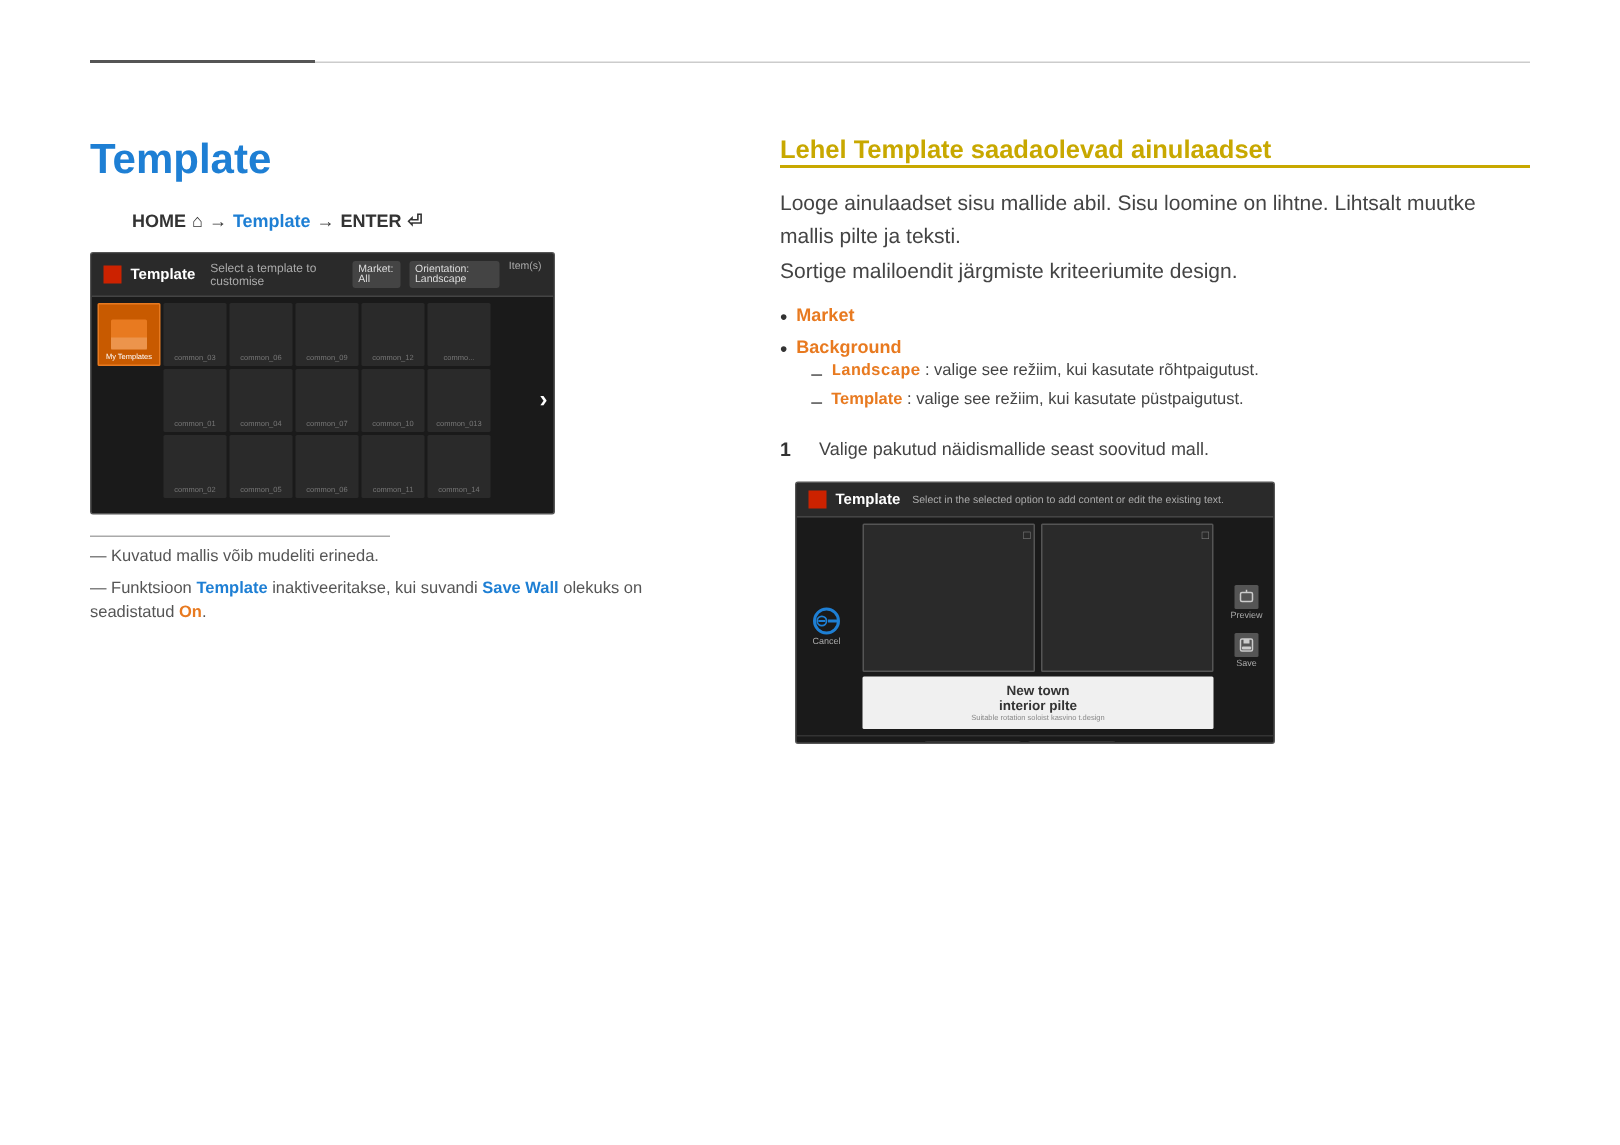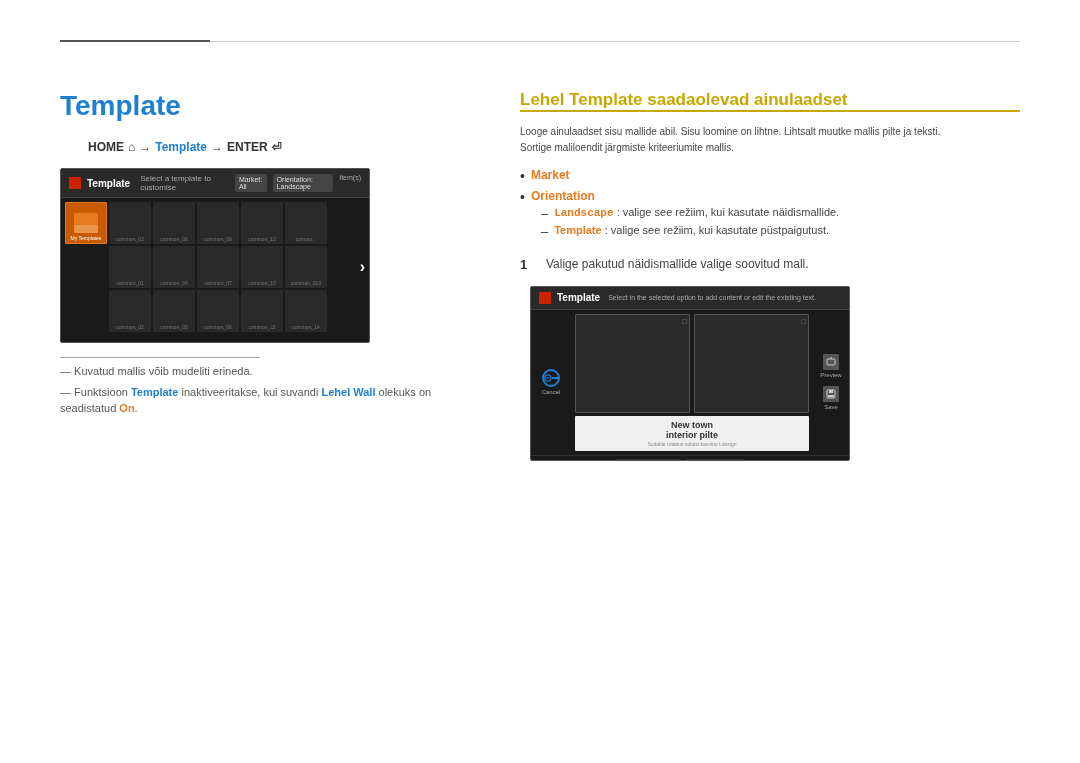--- a/index.html
+++ b/index.html
@@ -167,21 +167,21 @@
     }
 
     .right-title-underline {
       height: 2px;
       background: #c8a800;
       margin-bottom: 12px;
       width: 100%;
     }
 
     .description-text {
-      font-size: 10px;
+      font-size: 14px;
       color: #444;
       line-height: 1.6;
       margin-bottom: 12px;
     }
 
     .bullet-list {
       list-style: none;
       margin-bottom: 14px;
     }
 
@@ -529,72 +529,72 @@
         <div style="position:absolute; right:4px; top:50%; transform:translateY(-50%); color:#fff; font-size:16px; font-weight:bold;">›</div>
       </div>
     </div>
 
     <div class="notes-section">
       <div class="note-line"></div>
       <p class="note-text">
         — <span>Kuvatud mallis võib mudeliti erineda.</span>
       </p>
       <p class="note-text">
-        — Funktsioon <span class="highlight-blue">Template</span> inaktiveeritakse, kui suvandi <span class="highlight-blue">Lehel Wall</span> olekuks on seadistatud <span class="highlight-orange">On</span>.
+        — Funktsioon <span class="highlight-blue">Template</span> inaktiveeritakse, kui suvandi <span class="highlight-blue">Save Wall</span> olekuks on seadistatud <span class="highlight-orange">On</span>.
       </p>
     </div>
 
   </div>
 
   <div class="right-column">
 
     <div>
       <h2 style="font-size:17px; font-weight:700; color:#c8a800; margin-bottom:0;">Lehel Template saadaolevad ainulaadset</h2>
       <div class="right-title-underline"></div>
     </div>
 
     <p class="description-text">
       <span>Looge ainulaadset sisu mallide abil. Sisu loomine on lihtne. Lihtsalt muutke mallis pilte ja teksti.</span><br>
-      <span>Sortige maliloendit järgmiste kriteeriumite mallis.</span>
+      <span>Sortige maliloendit järgmiste kriteeriumite design.</span>
     </p>
 
     <ul class="bullet-list">
       <li>
         <span class="bullet-dot">•</span>
         <div>
           <span class="bullet-label orange">Market</span>
         </div>
       </li>
       <li>
         <span class="bullet-dot">•</span>
         <div>
-          <span class="bullet-label orange">Orientation</span>
+          <span class="bullet-label orange">Background</span>
           <ul class="sub-bullets">
             <li>
               <span class="sub-dash">–</span>
               <span>
                 <span class="sub-highlight landscape">Landscape</span>
-                <span>: valige see režiim, kui kasutate näidismallide.</span>
+                <span>: valige see režiim, kui kasutate rõhtpaigutust.</span>
               </span>
             </li>
             <li>
               <span class="sub-dash">–</span>
               <span>
                 <span class="sub-highlight portrait">Template</span>
                 <span>: valige see režiim, kui kasutate püstpaigutust.</span>
               </span>
             </li>
           </ul>
         </div>
       </li>
     </ul>
 
     <div class="numbered-item">
       <span class="num">1</span>
-      <span>Valige pakutud näidismallide valige soovitud mall.</span>
+      <span>Valige pakutud näidismallide seast soovitud mall.</span>
     </div>
 
     <div class="template-preview-box">
       <div class="preview-header">
         <div class="red-square"></div>
         <span class="title">Template</span>
         <span class="subtitle">Select in the selected option to add content or edit the existing text.</span>
       </div>
 
       <div class="preview-body">

